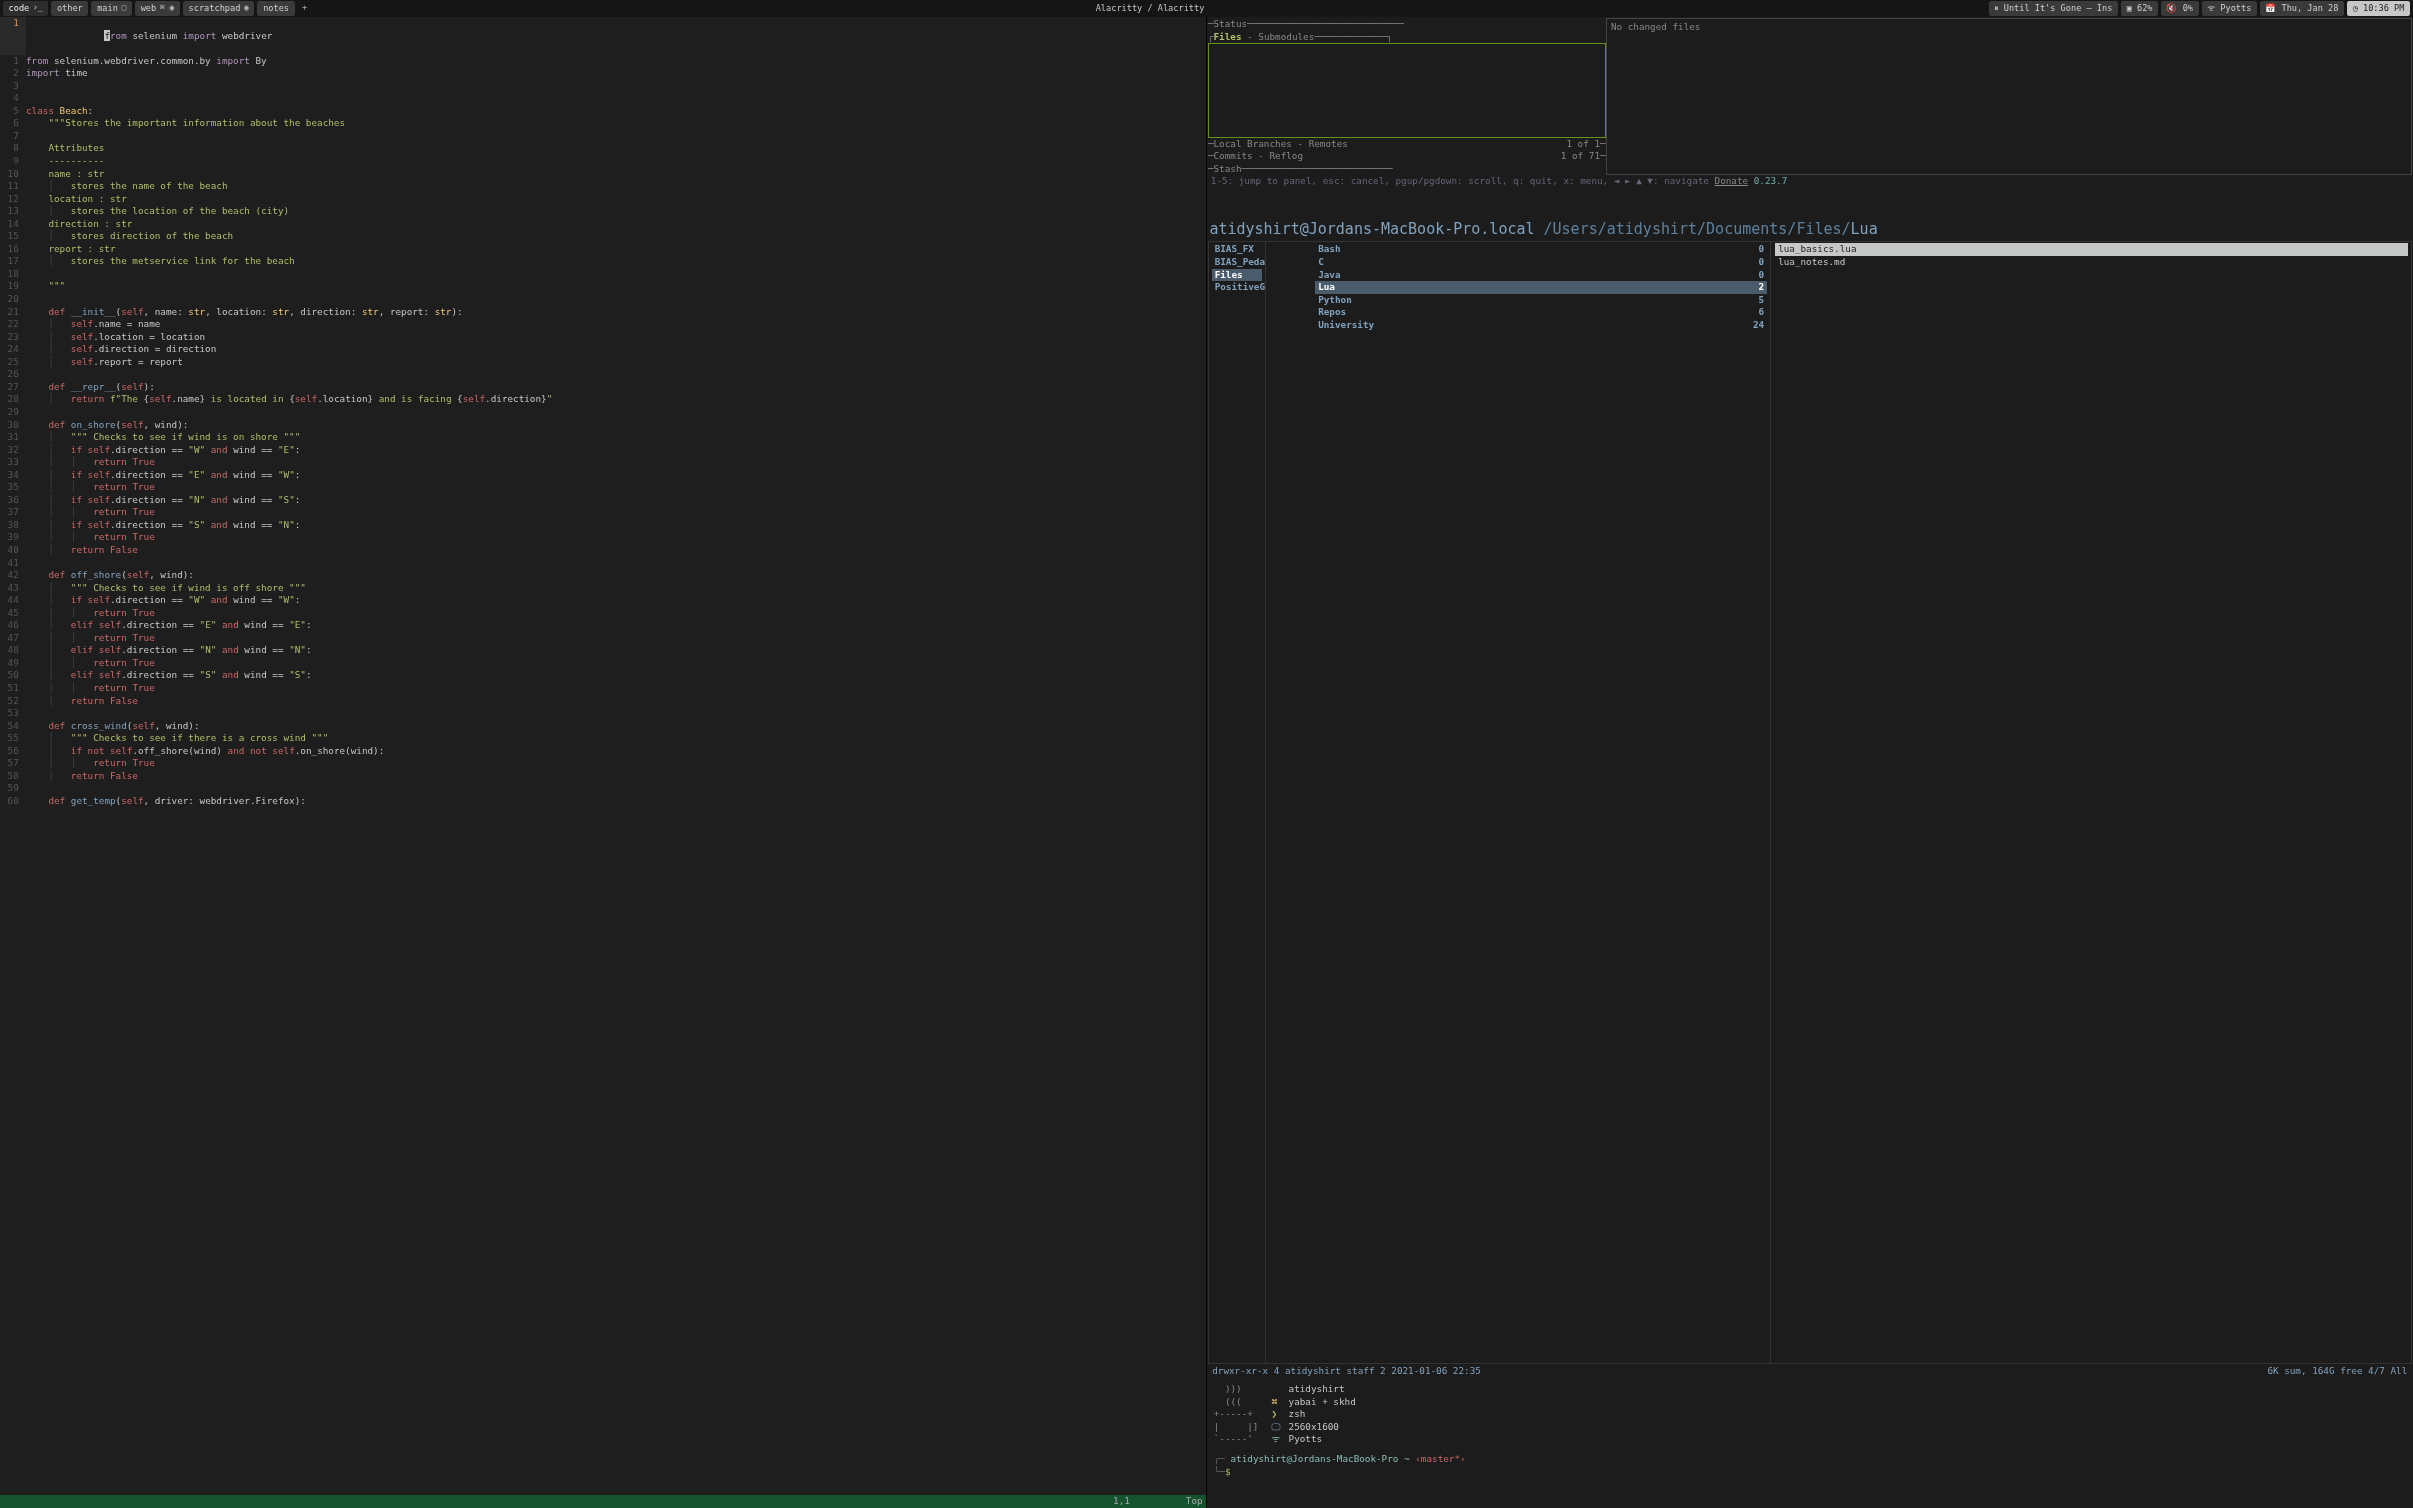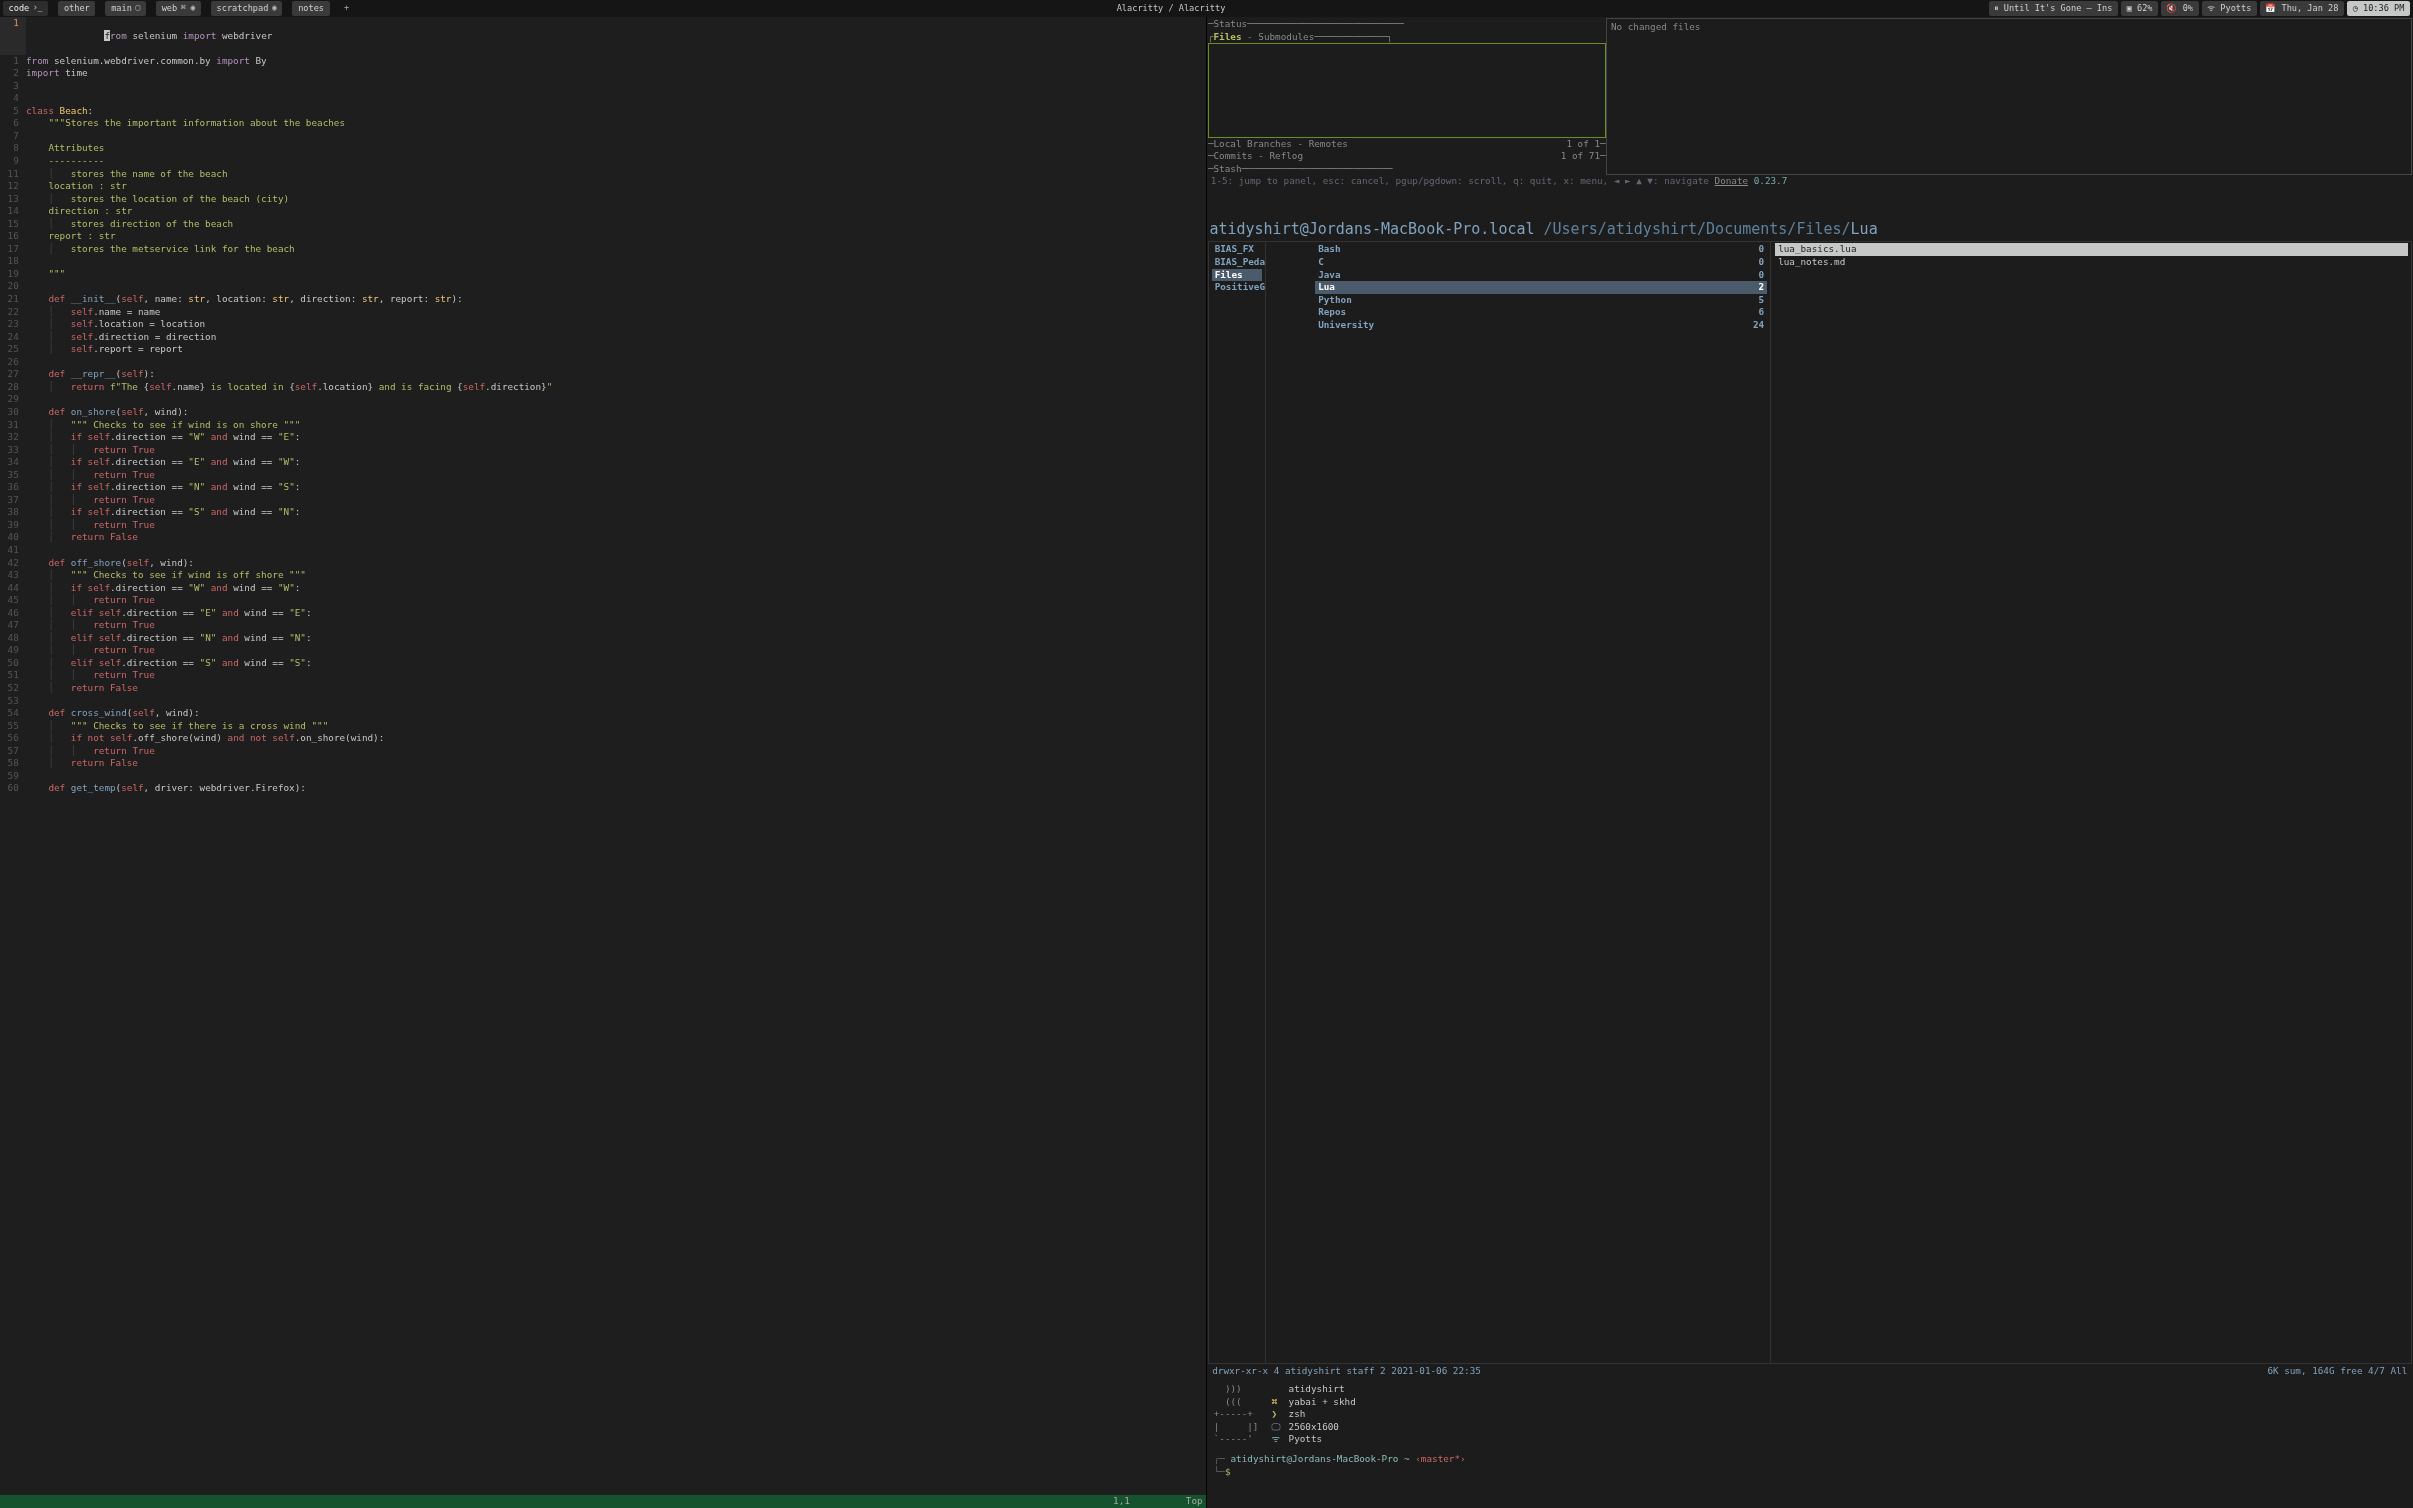--- a/index.html
+++ b/index.html
@@ -16,21 +16,21 @@
 
   
   .topbar {
     height: 17px;
     display: flex;
     align-items: center;
     background: #151515;
     padding: 0 2.9px;
     font-size: 8.6px;
   }
-  .topbar .left { display: flex; gap: 10px; }
+  .topbar .left { display: flex; gap: 3px; }
   .topbar .center {
     flex: 1; text-align: center; color: #c5c8c6;
   }
   .topbar .right { display: flex; gap: 2.9px; }
   .tab {
     background: #3a3a3a; color: #d0d0d0;
     padding: 1.4px 5.7px; border-radius: 2.2px;
     display: inline-flex; align-items: center; gap: 3.6px;
     cursor: pointer;
   }
@@ -295,20 +295,24 @@
             </div>
             <div class="row">
               <div class="gutter">8</div>
               <div class="code">    <span class="str">Attributes</span></div>
             </div>
             <div class="row">
               <div class="gutter">9</div>
               <div class="code">    <span class="str">----------</span></div>
             </div>
             <div class="row">
+              <div class="gutter">10</div>
+              <div class="code">    <span class="str">name : str</span></div>
+            </div>
+            <div class="row">
               <div class="gutter">11</div>
               <div class="code">    <span class="bar">│   </span><span class="str">stores the name of the beach</span></div>
             </div>
             <div class="row">
               <div class="gutter">12</div>
               <div class="code">    <span class="str">location : str</span></div>
             </div>
             <div class="row">
               <div class="gutter">13</div>
               <div class="code">    <span class="bar">│   </span><span class="str">stores the location of the beach (city)</span></div>

